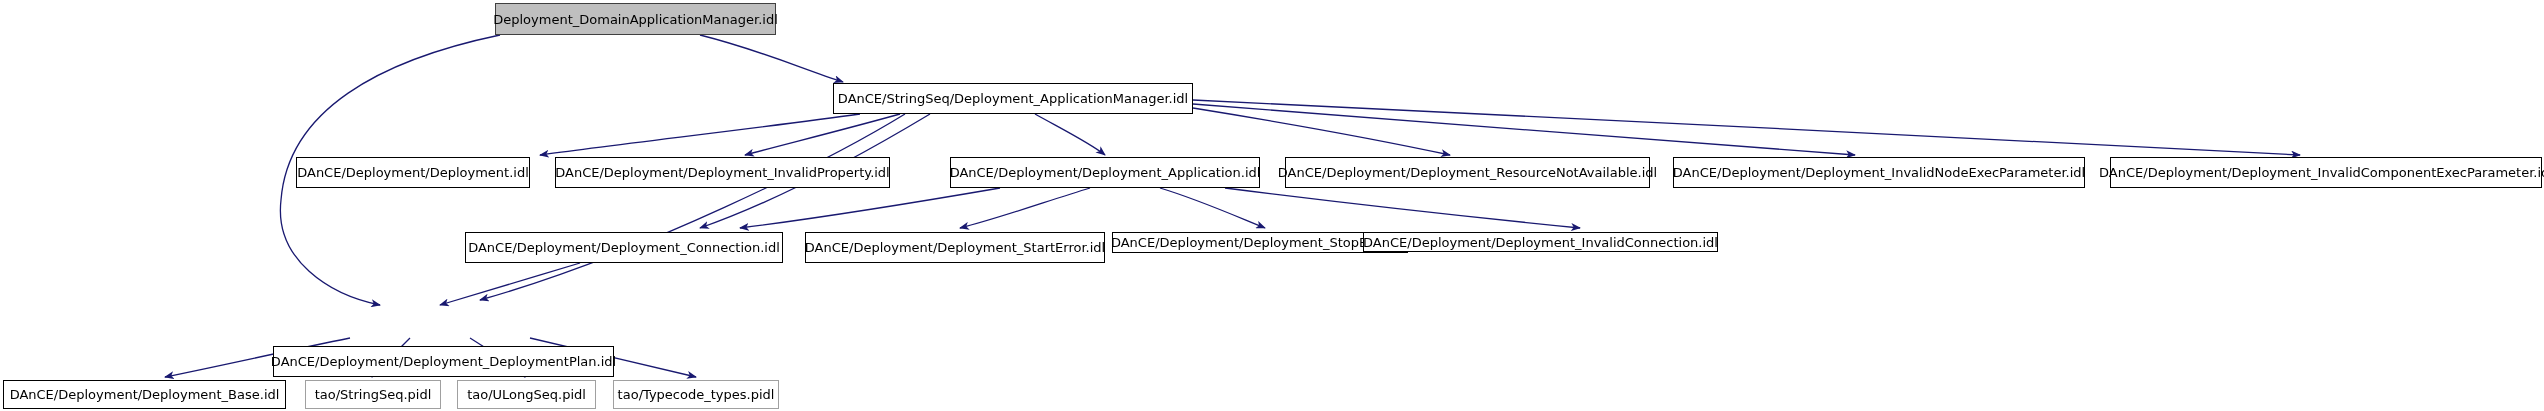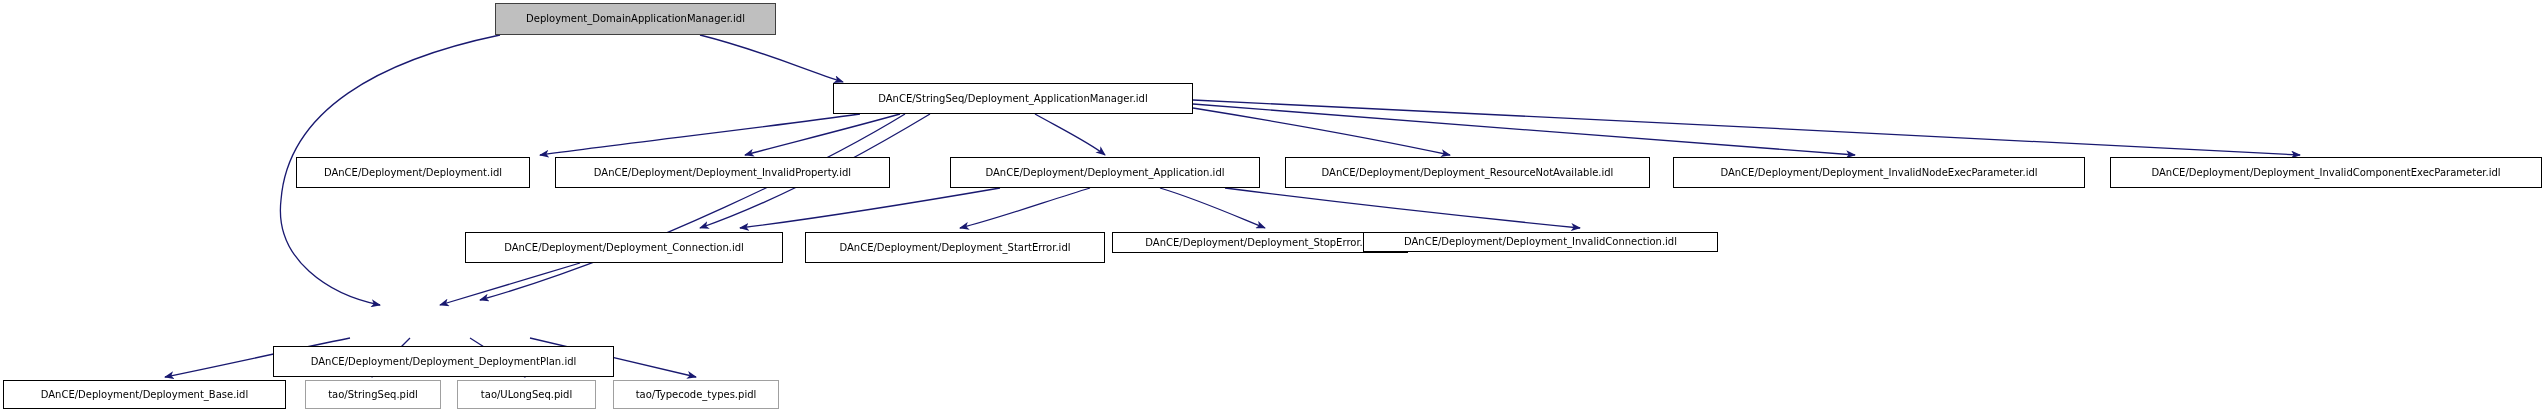--- a/index.html
+++ b/index.html
@@ -27,21 +27,21 @@
     height: 411px;
   }
   .node {
     position: absolute;
     box-sizing: border-box;
     display: flex;
     align-items: center;
     justify-content: center;
     background: #ffffff;
     border: 1px solid #000000;
-    font-size: 10px;
+    font-size: 13px;
     color: #000000;
     white-space: nowrap;
     letter-spacing: 0px;
     line-height: 1;
   }
   .node.root {
     background: #bfbfbf;
     border: 1px solid #404040;
   }
   .node.pidl {

